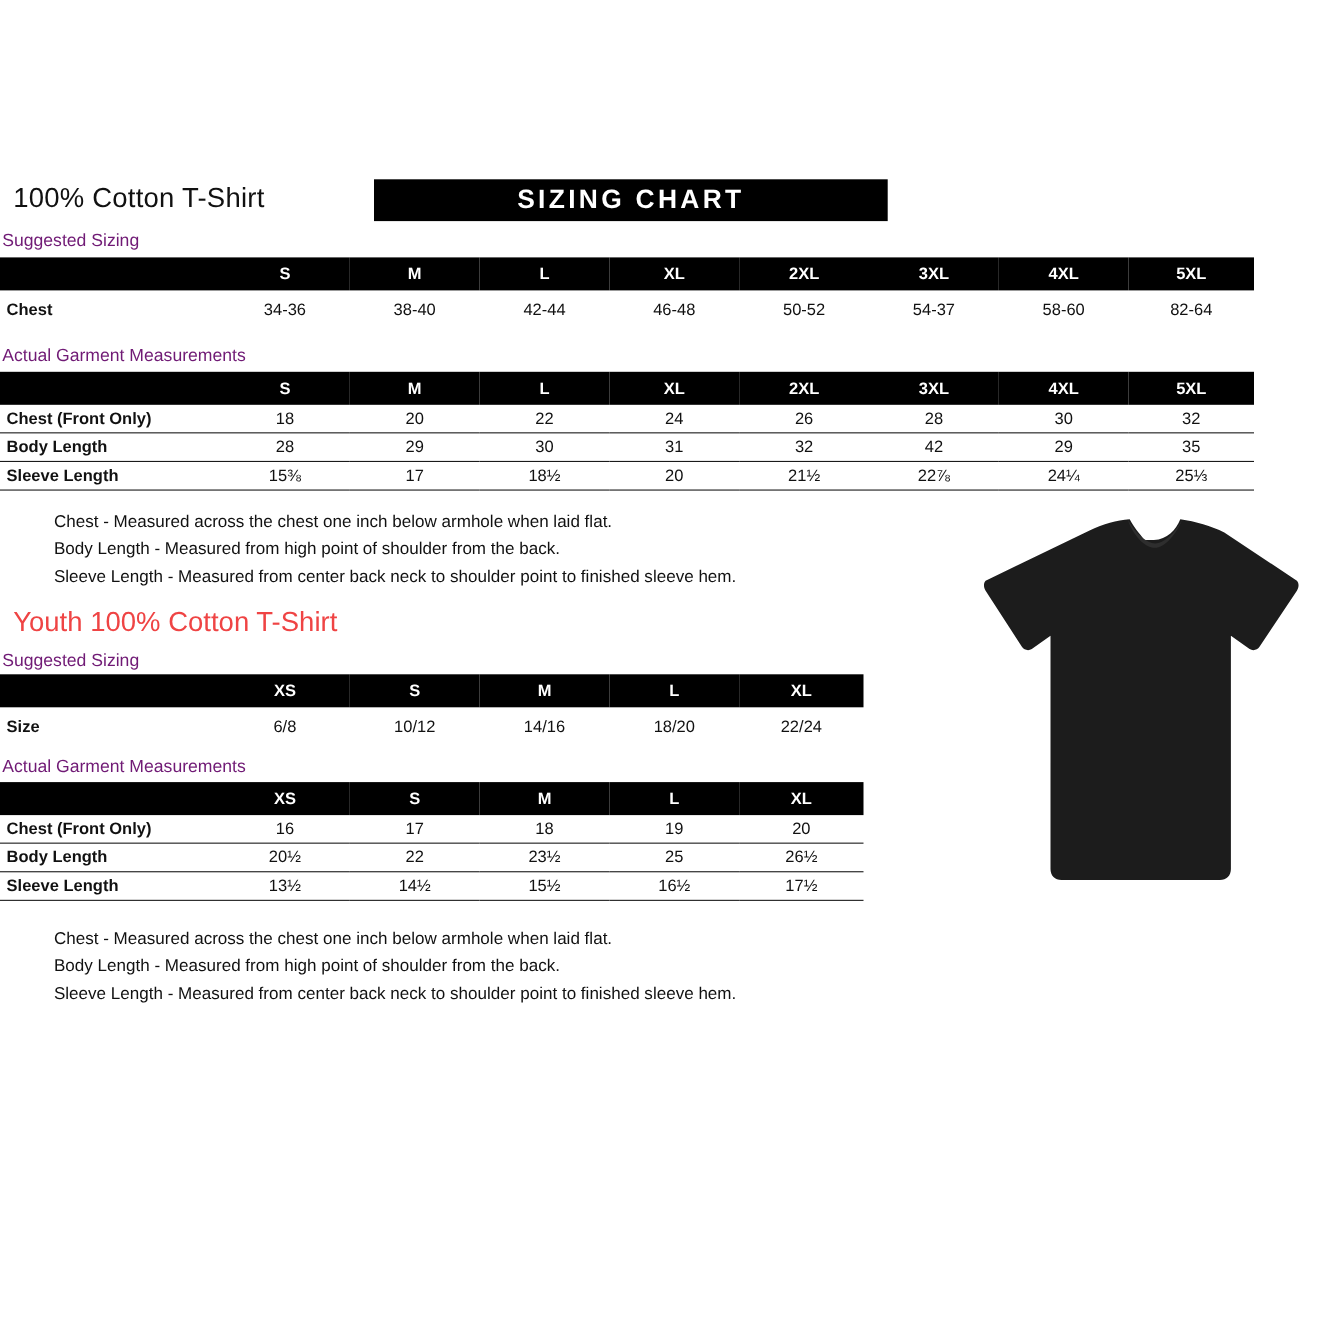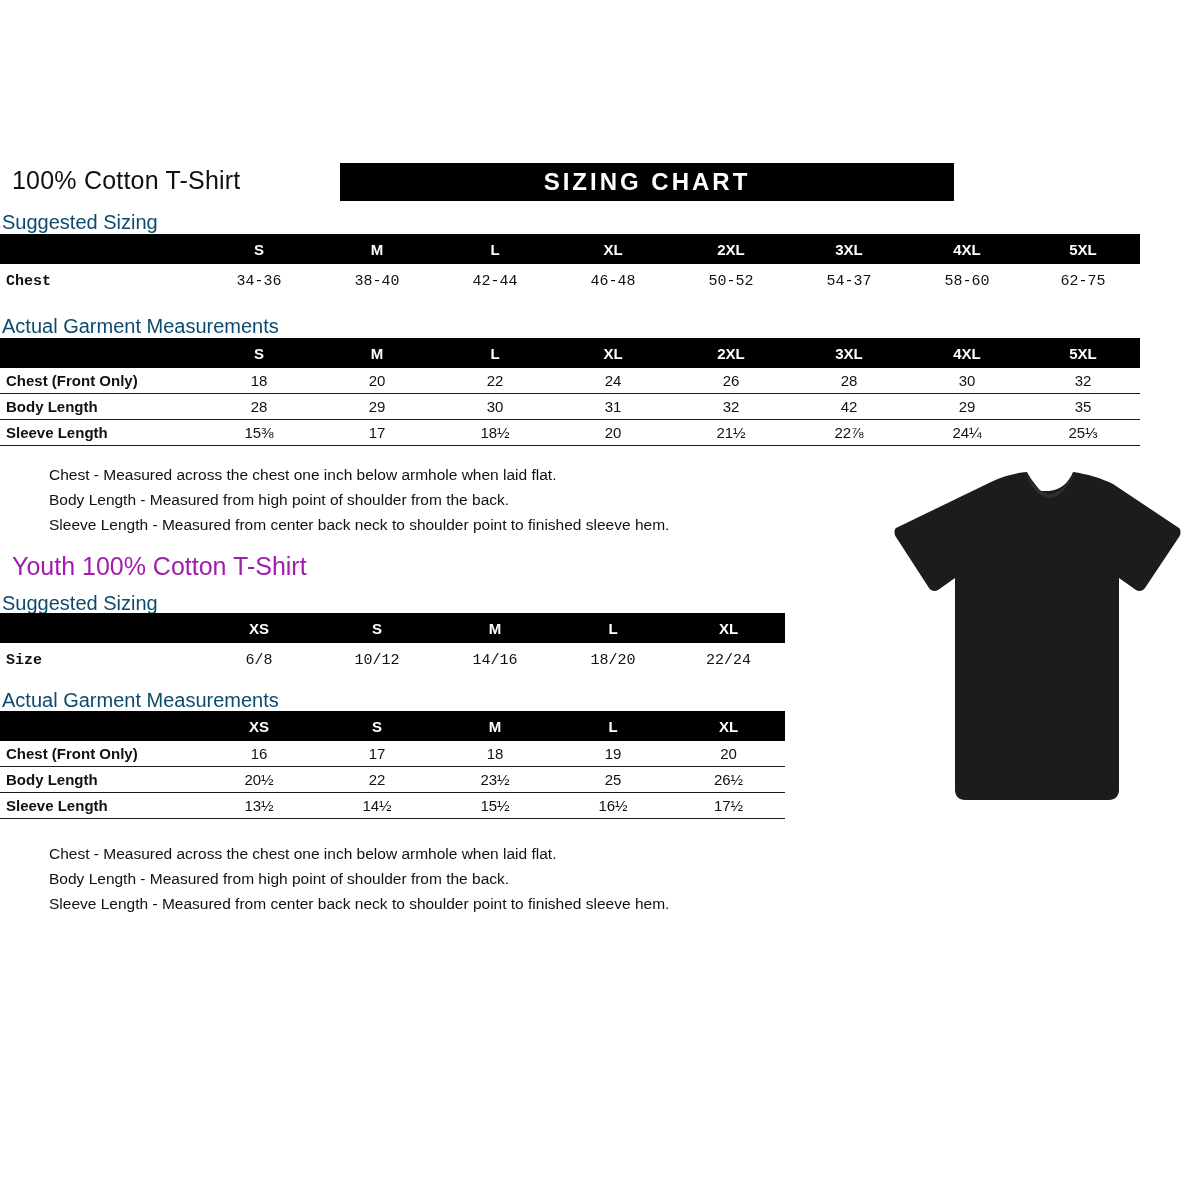--- a/index.html
+++ b/index.html
@@ -28,38 +28,38 @@
     font-size: 25px;
     font-weight: 400;
     letter-spacing: 0.2px;
     color: #111;
     white-space: nowrap;
   }
   .sizing-banner {
     position: absolute;
     left: 340px;
     top: 163px;
-    width: 614px;
+    width: 467px;
     height: 38px;
     background: #000000;
     color: #ffffff;
     display: flex;
     align-items: center;
     justify-content: center;
   }
   .sizing-banner span {
     font-size: 24px;
     font-weight: 700;
     letter-spacing: 3px;
   }
 
   .section-label {
     position: absolute;
-    font-size: 20px;
-    color: #0c4a6e;
+    font-size: 16px;
+    color: #701a75;
     white-space: nowrap;
   }
 
   
   table.sz {
     position: absolute;
     border-collapse: collapse;
     table-layout: fixed;
   }
   table.sz td, table.sz th {
@@ -90,21 +90,20 @@
   }
   table.sz.lined tbody tr {
     border-bottom: 1.5px solid #1a1a1a;
   }
   table.sz.lined tbody tr:last-child {
     border-bottom: 1.5px solid #1a1a1a;
     margin-top: 12px;
   }
   table.sz.plain tbody td {
     border: none;
-    font-family: Liberation Mono, monospace;
   }
 
   
   #adult-suggested { left: 0px; top: 234px; width: 1140px; }
   #adult-suggested tbody td { height: 34px; }
 
   #adult-actual { left: 0px; top: 338px; width: 1140px; }
   #adult-actual tbody td { height: 25px; }
 
   #youth-suggested { left: 0px; top: 613px; width: 785px; }
@@ -123,21 +122,21 @@
     margin-left: 31px;
   }
   .notes div { margin: 0; }
 
   .youth-title {
     position: absolute;
     left: 12px;
     top: 552px;
     font-size: 25px;
     font-weight: 400;
-    color: #a21caf;
+    color: #ef4444;
     white-space: nowrap;
   }
 
   
   .shirt {
     position: absolute;
     left: 893px;
     top: 470px;
     width: 290px;
     height: 340px;
@@ -184,21 +183,21 @@
     <tbody>
       <tr>
         <td class="lead">Chest</td>
         <td>34-36</td>
         <td>38-40</td>
         <td>42-44</td>
         <td>46-48</td>
         <td>50-52</td>
         <td>54-37</td>
         <td>58-60</td>
-        <td>62-75</td>
+        <td>82-64</td>
       </tr>
     </tbody>
   </table>
 
   <div class="section-label" style="left:2px; top:315px;">Actual Garment Measurements</div>
 
   <table class="sz lined" id="adult-actual">
     <colgroup>
       <col style="width:200px">
         <col style="width:118px">

